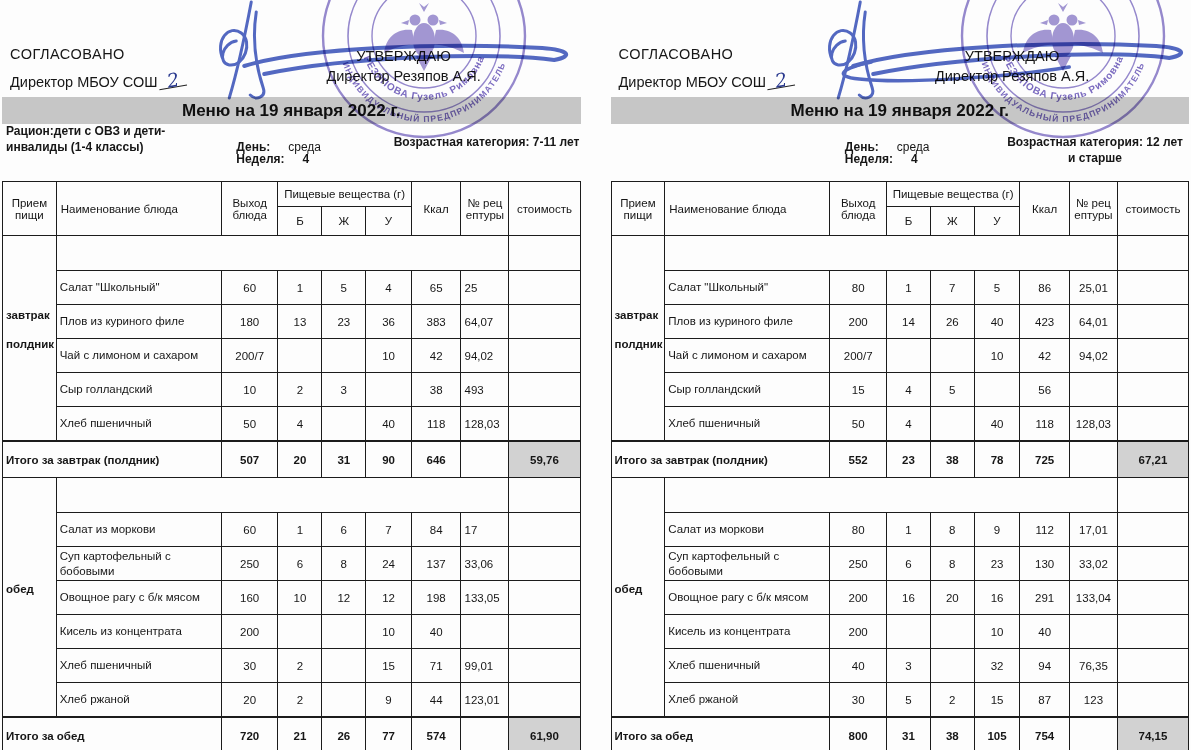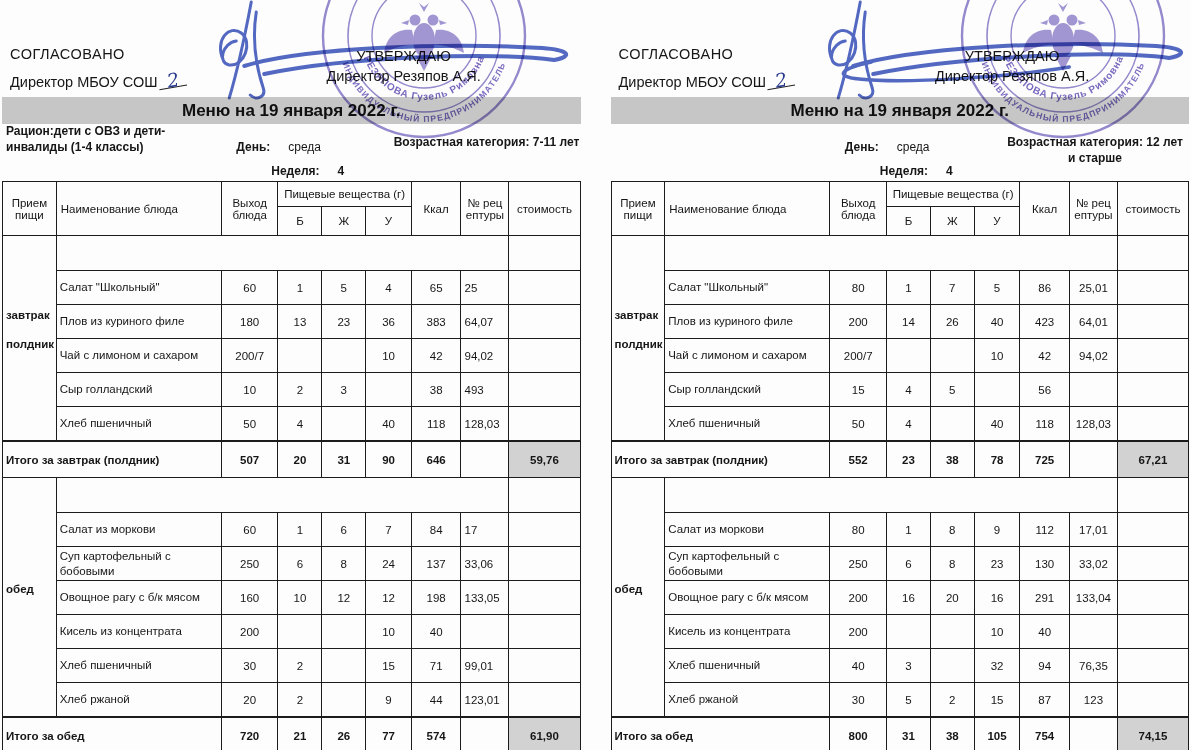--- a/index.html
+++ b/index.html
@@ -35,21 +35,21 @@
   .stamp-text.name{font-size:10px;letter-spacing:.8px;}
 
   
   .title-bar{
     height:27px;line-height:27px;background:#c6c6c6;text-align:center;
     font-weight:bold;font-size:17px;color:#101010;position:relative;z-index:2;
   }
   .meta{position:relative;height:57px;font-size:12px;}
   .ration{position:absolute;left:4px;top:0;width:216px;font-weight:bold;line-height:1.3;}
   .day{position:absolute;left:40.5%;top:16px;}
-  .week{position:absolute;left:40.5%;top:40px;margin-left:35px;}
+  .week{position:absolute;left:40.5%;top:28px;}
   .meta .lbl{font-weight:bold;margin-right:18px;}
   .meta .val{font-weight:normal;}
   .week .val{font-weight:bold;}
   .age{position:absolute;right:1px;top:10px;width:186px;font-weight:bold;text-align:center;line-height:1.35;}
 
   
   table.menu-table{
     border-collapse:collapse;table-layout:fixed;width:100%;
     font-size:11.5px;position:relative;z-index:2;background:transparent;
   }

